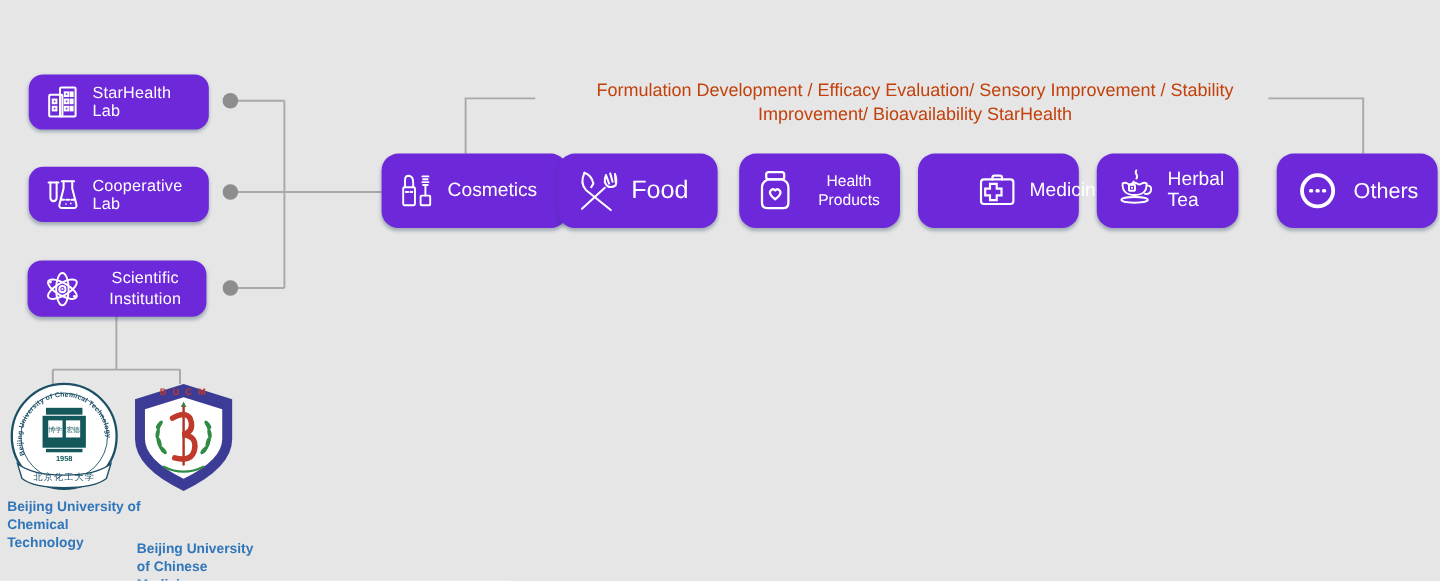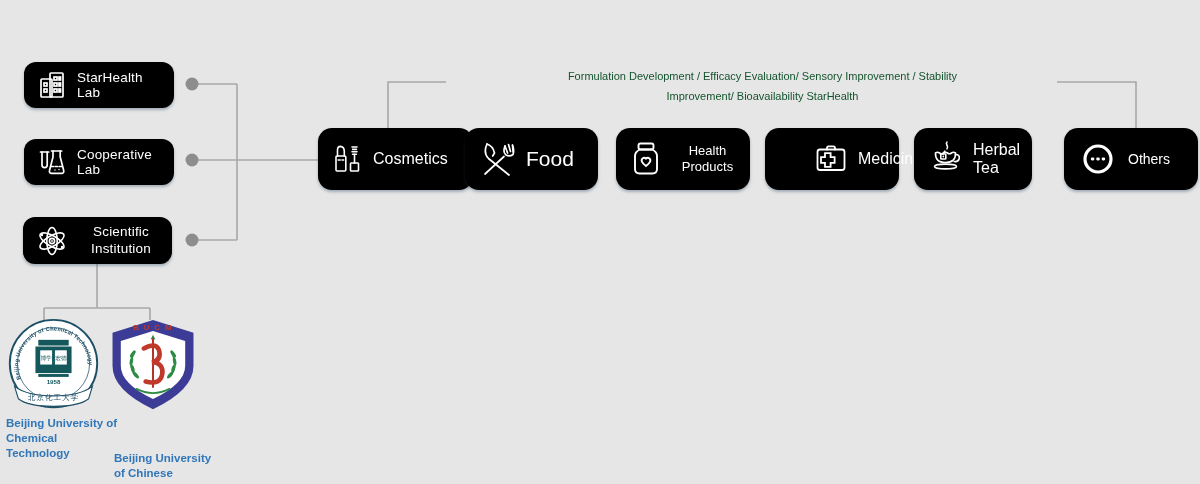--- a/index.html
+++ b/index.html
@@ -1,33 +1,33 @@
 <!DOCTYPE html>
 <html><head>
 <meta charset="utf-8">
 <style>
   html,body{margin:0;padding:0;}
   body{font-family:"Liberation Sans","DejaVu Sans",sans-serif;}
   .canvas{position:relative;width:1200px;height:484px;background:#e6e6e6;overflow:hidden;}
   .connectors{position:absolute;left:0;top:0;z-index:0;}
 
-  .node{position:absolute;background:#000000;border-radius:12px;display:flex;align-items:center;
+  .node{position:absolute;background:#6d28d9;border-radius:12px;display:flex;align-items:center;
         box-shadow:0 2px 3px rgba(35,65,95,.35);color:#fff;z-index:2;box-sizing:border-box;}
   .lab-box{width:150px;height:46px;padding:0 8px 0 12px;gap:9px;}
   .lab-label{font-size:13.5px;letter-spacing:.2px;}
   .lab-label.two-line{line-height:1.2;text-align:center;}
 
   .product-box{height:62px;border-radius:14px;padding:0 6px 0 12px;gap:9px;}
   .product-label{font-size:16px;}
   .product-label.big{font-size:21px;}
-  .product-label.mid{font-size:14px;}
+  .product-label.mid{font-size:18px;}
   .product-label.small{font-size:13px;line-height:1.2;text-align:center;}
 
   .header-caption{position:absolute;left:430px;top:66px;width:665px;text-align:center;
-                  color:#14532d;font-size:11px;line-height:20px;z-index:2;}
+                  color:#c2410c;font-size:15px;line-height:20px;z-index:2;}
 
   .uni-caption{position:absolute;color:#3076b8;font-size:11.5px;font-weight:600;line-height:15px;z-index:2;}
   .logo{position:absolute;z-index:2;}
   .icon{flex:0 0 auto;display:block;}
 </style>
 </head>
 <body>
 
 <div class="canvas">
 

